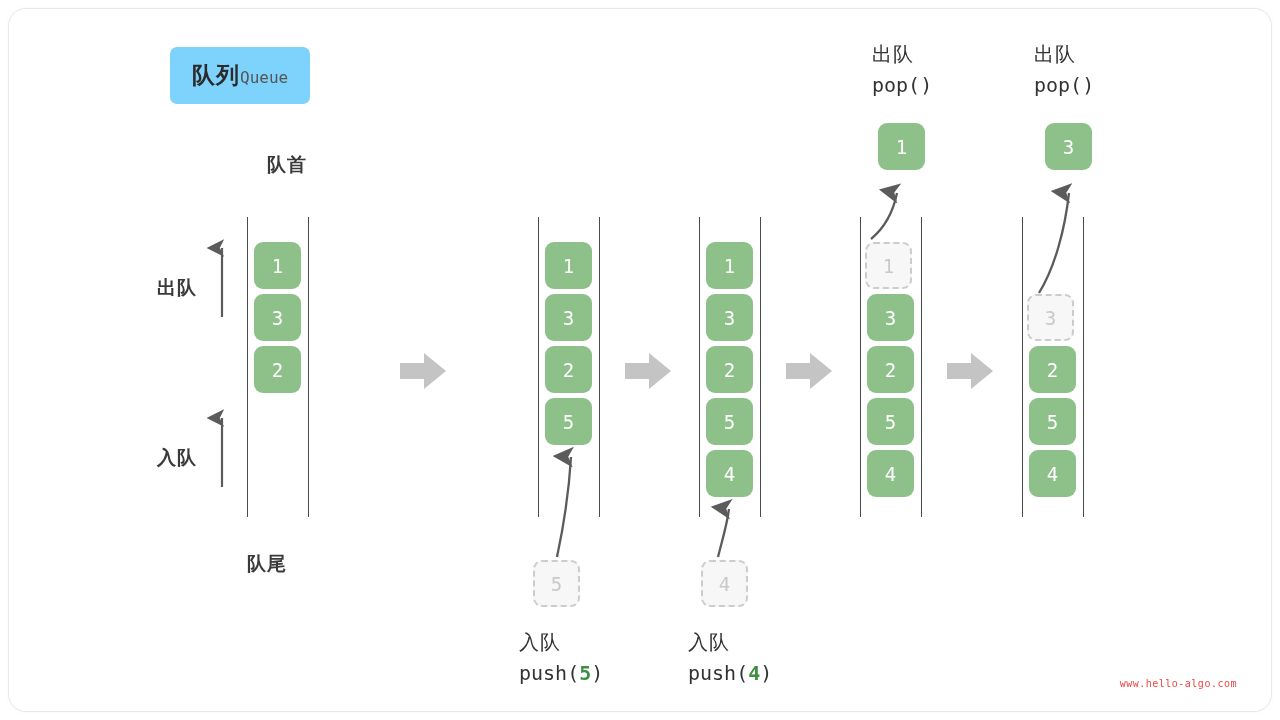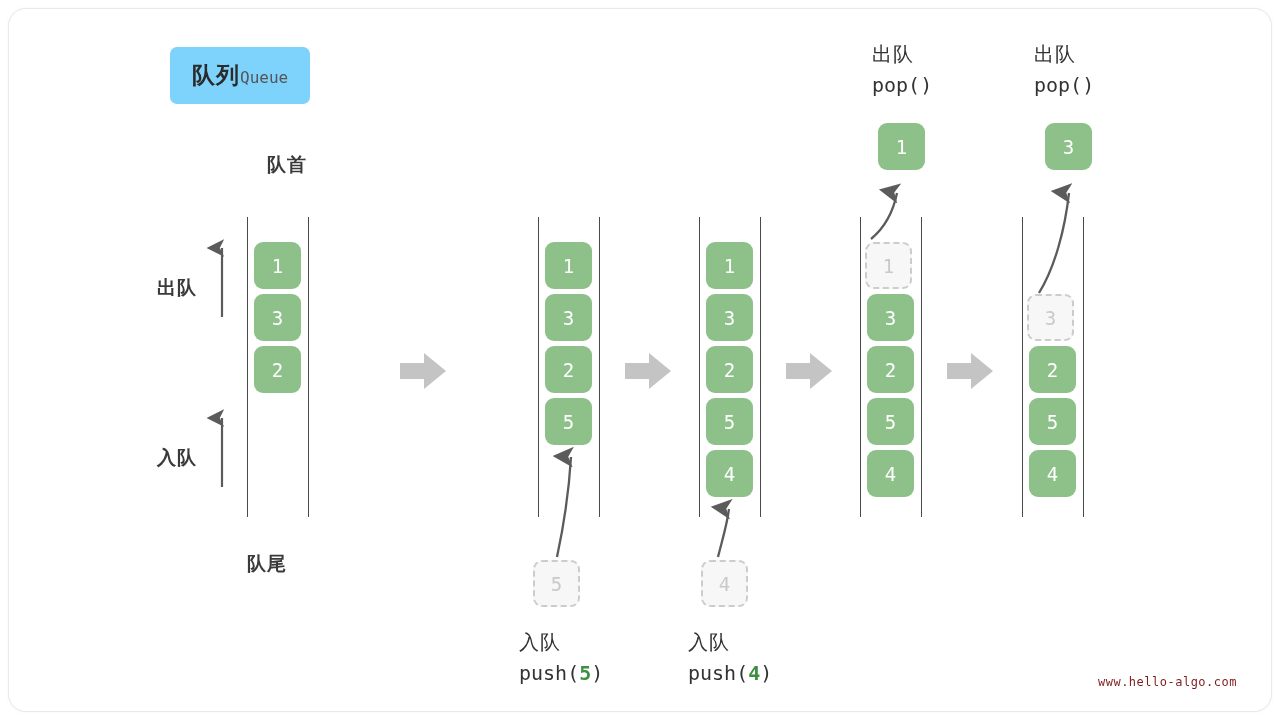--- a/index.html
+++ b/index.html
@@ -73,21 +73,21 @@
   .op-label .cn{font-weight:normal;letter-spacing:1px;}
   .op-label .code{
     font-family:"DejaVu Sans Mono","Liberation Mono",monospace;
     font-size:20px;color:#333;
   }
   .op-label .code .num{color:#3f8f43;font-weight:bold;}
 
   
   #watermark{
     right:34px;bottom:22px;
-    font-size:12px;color:#7f1d1d;
+    font-size:10px;color:#ef4444;
     font-family:"DejaVu Sans Mono","Liberation Mono",monospace;
     letter-spacing:0.5px;
   }
   svg{overflow:visible;}
 </style>
 </head>
 <body>
 
 <div id="card">
 

